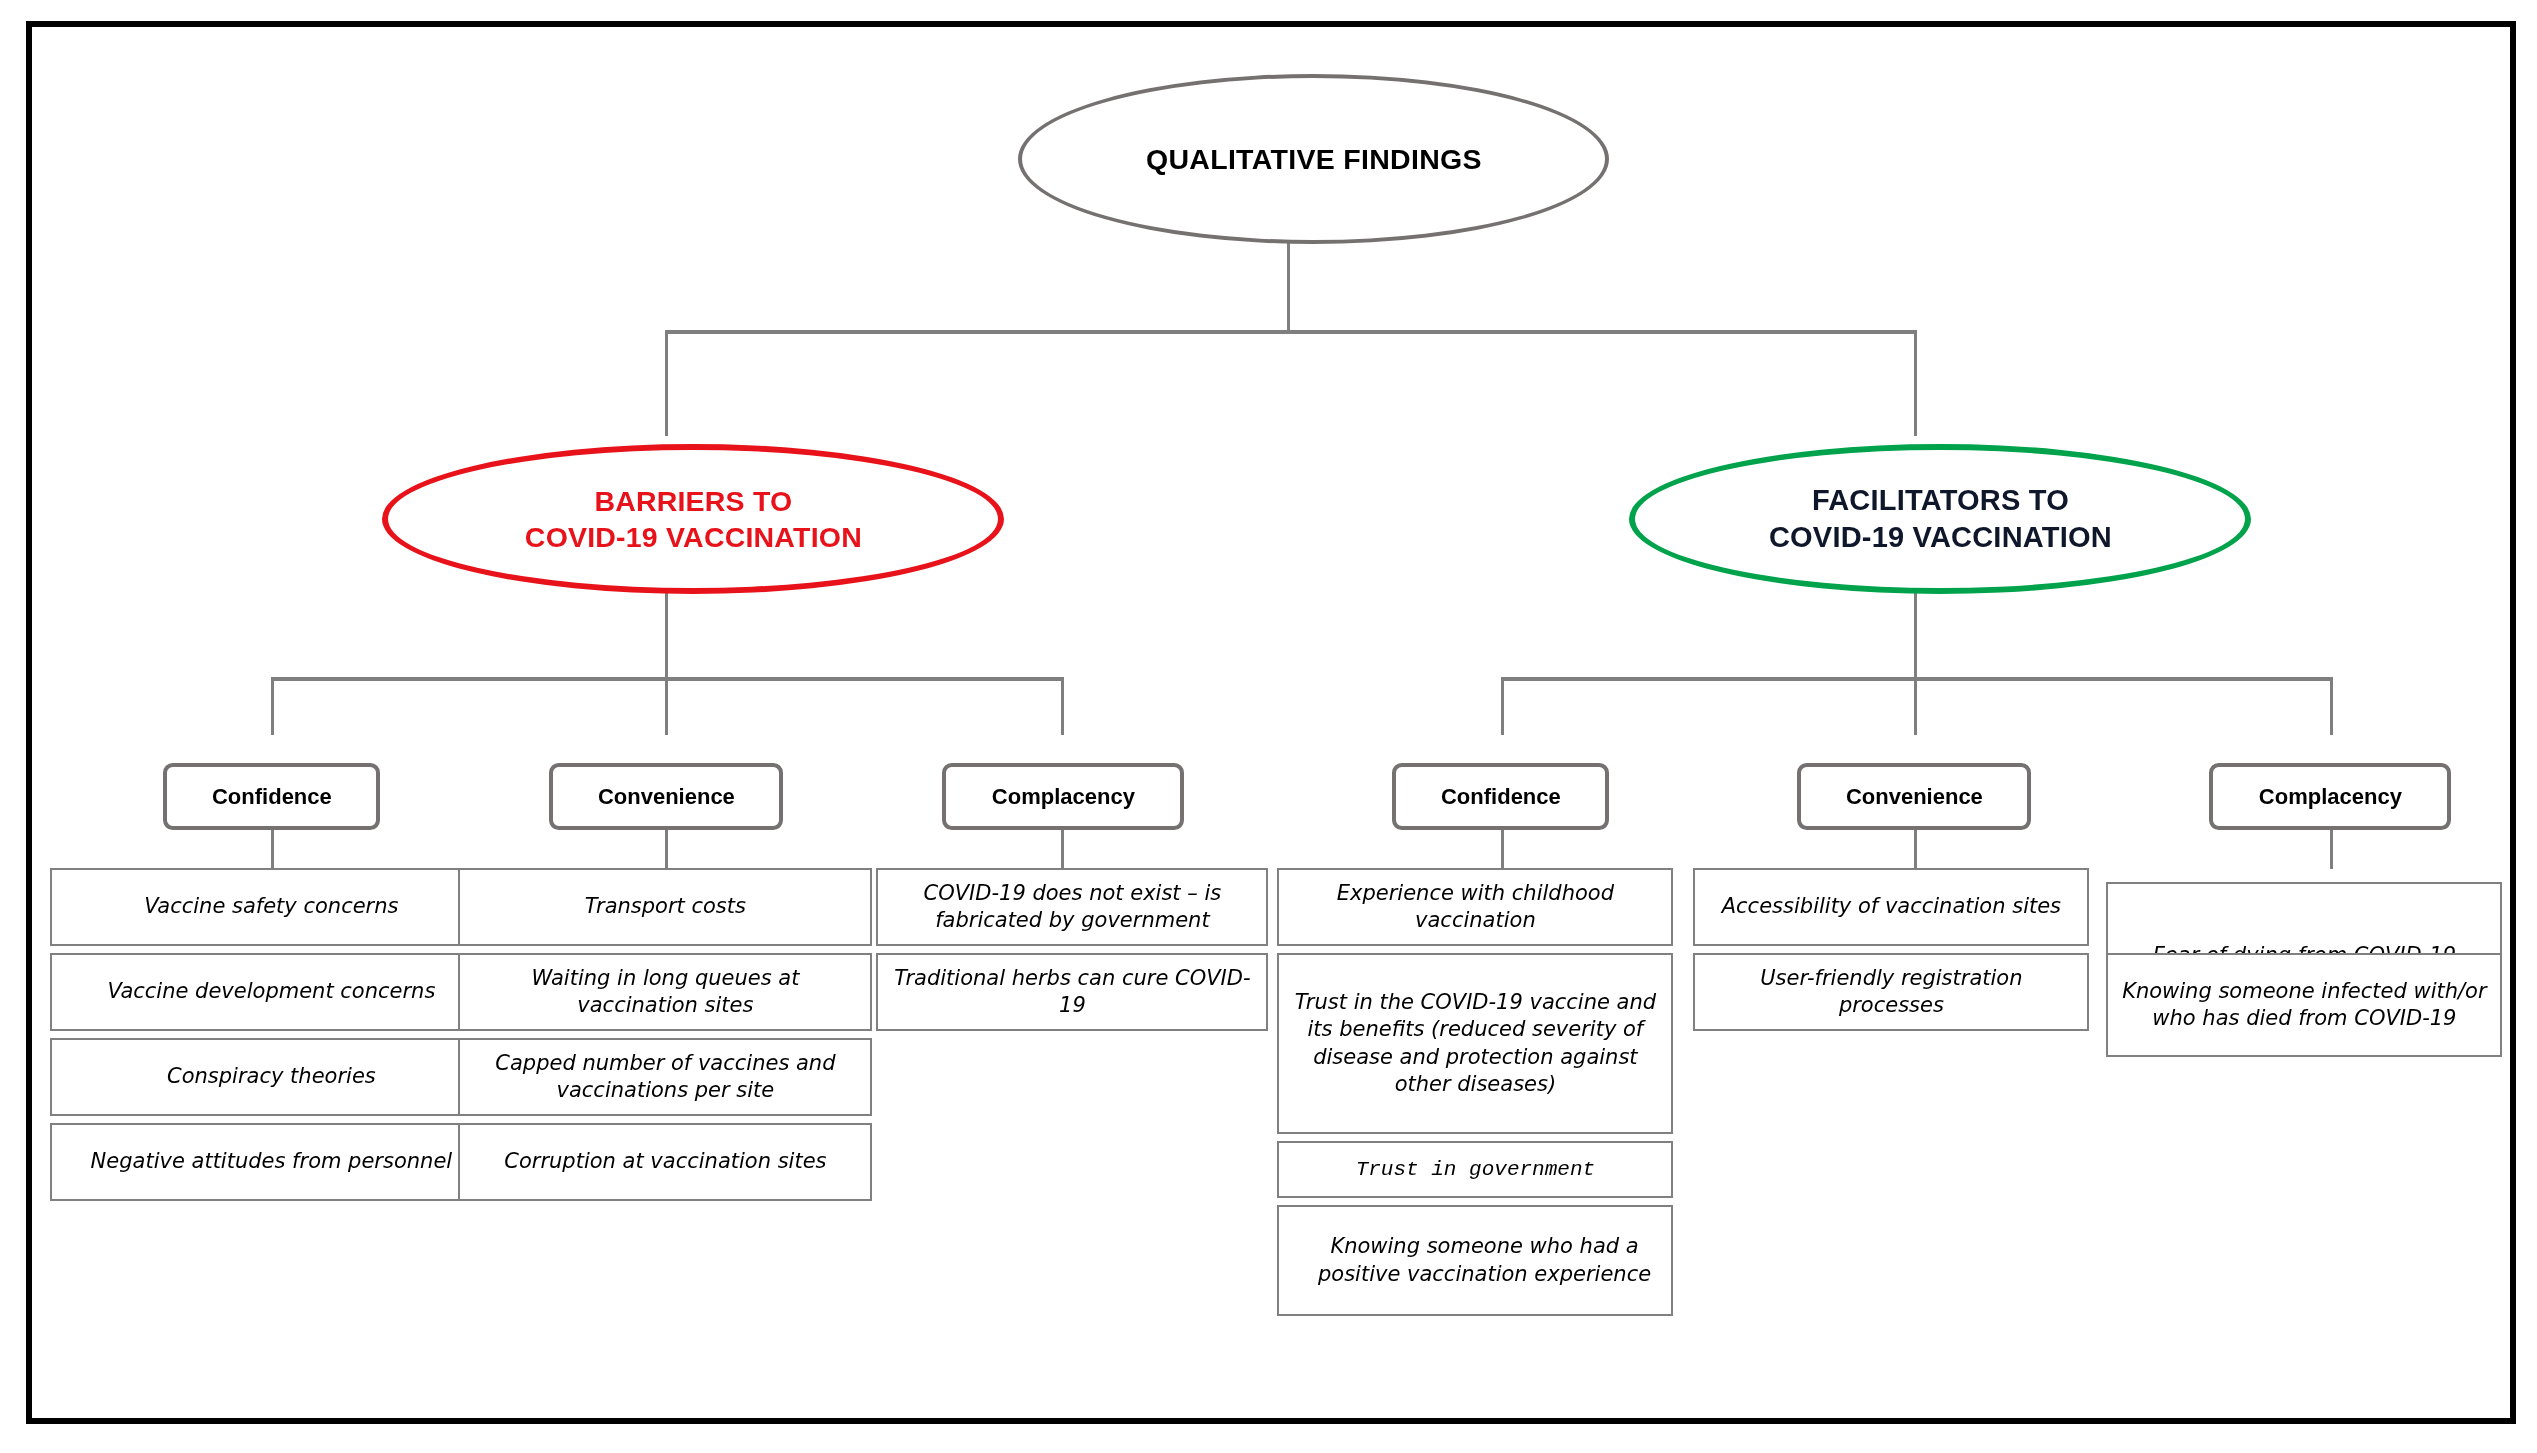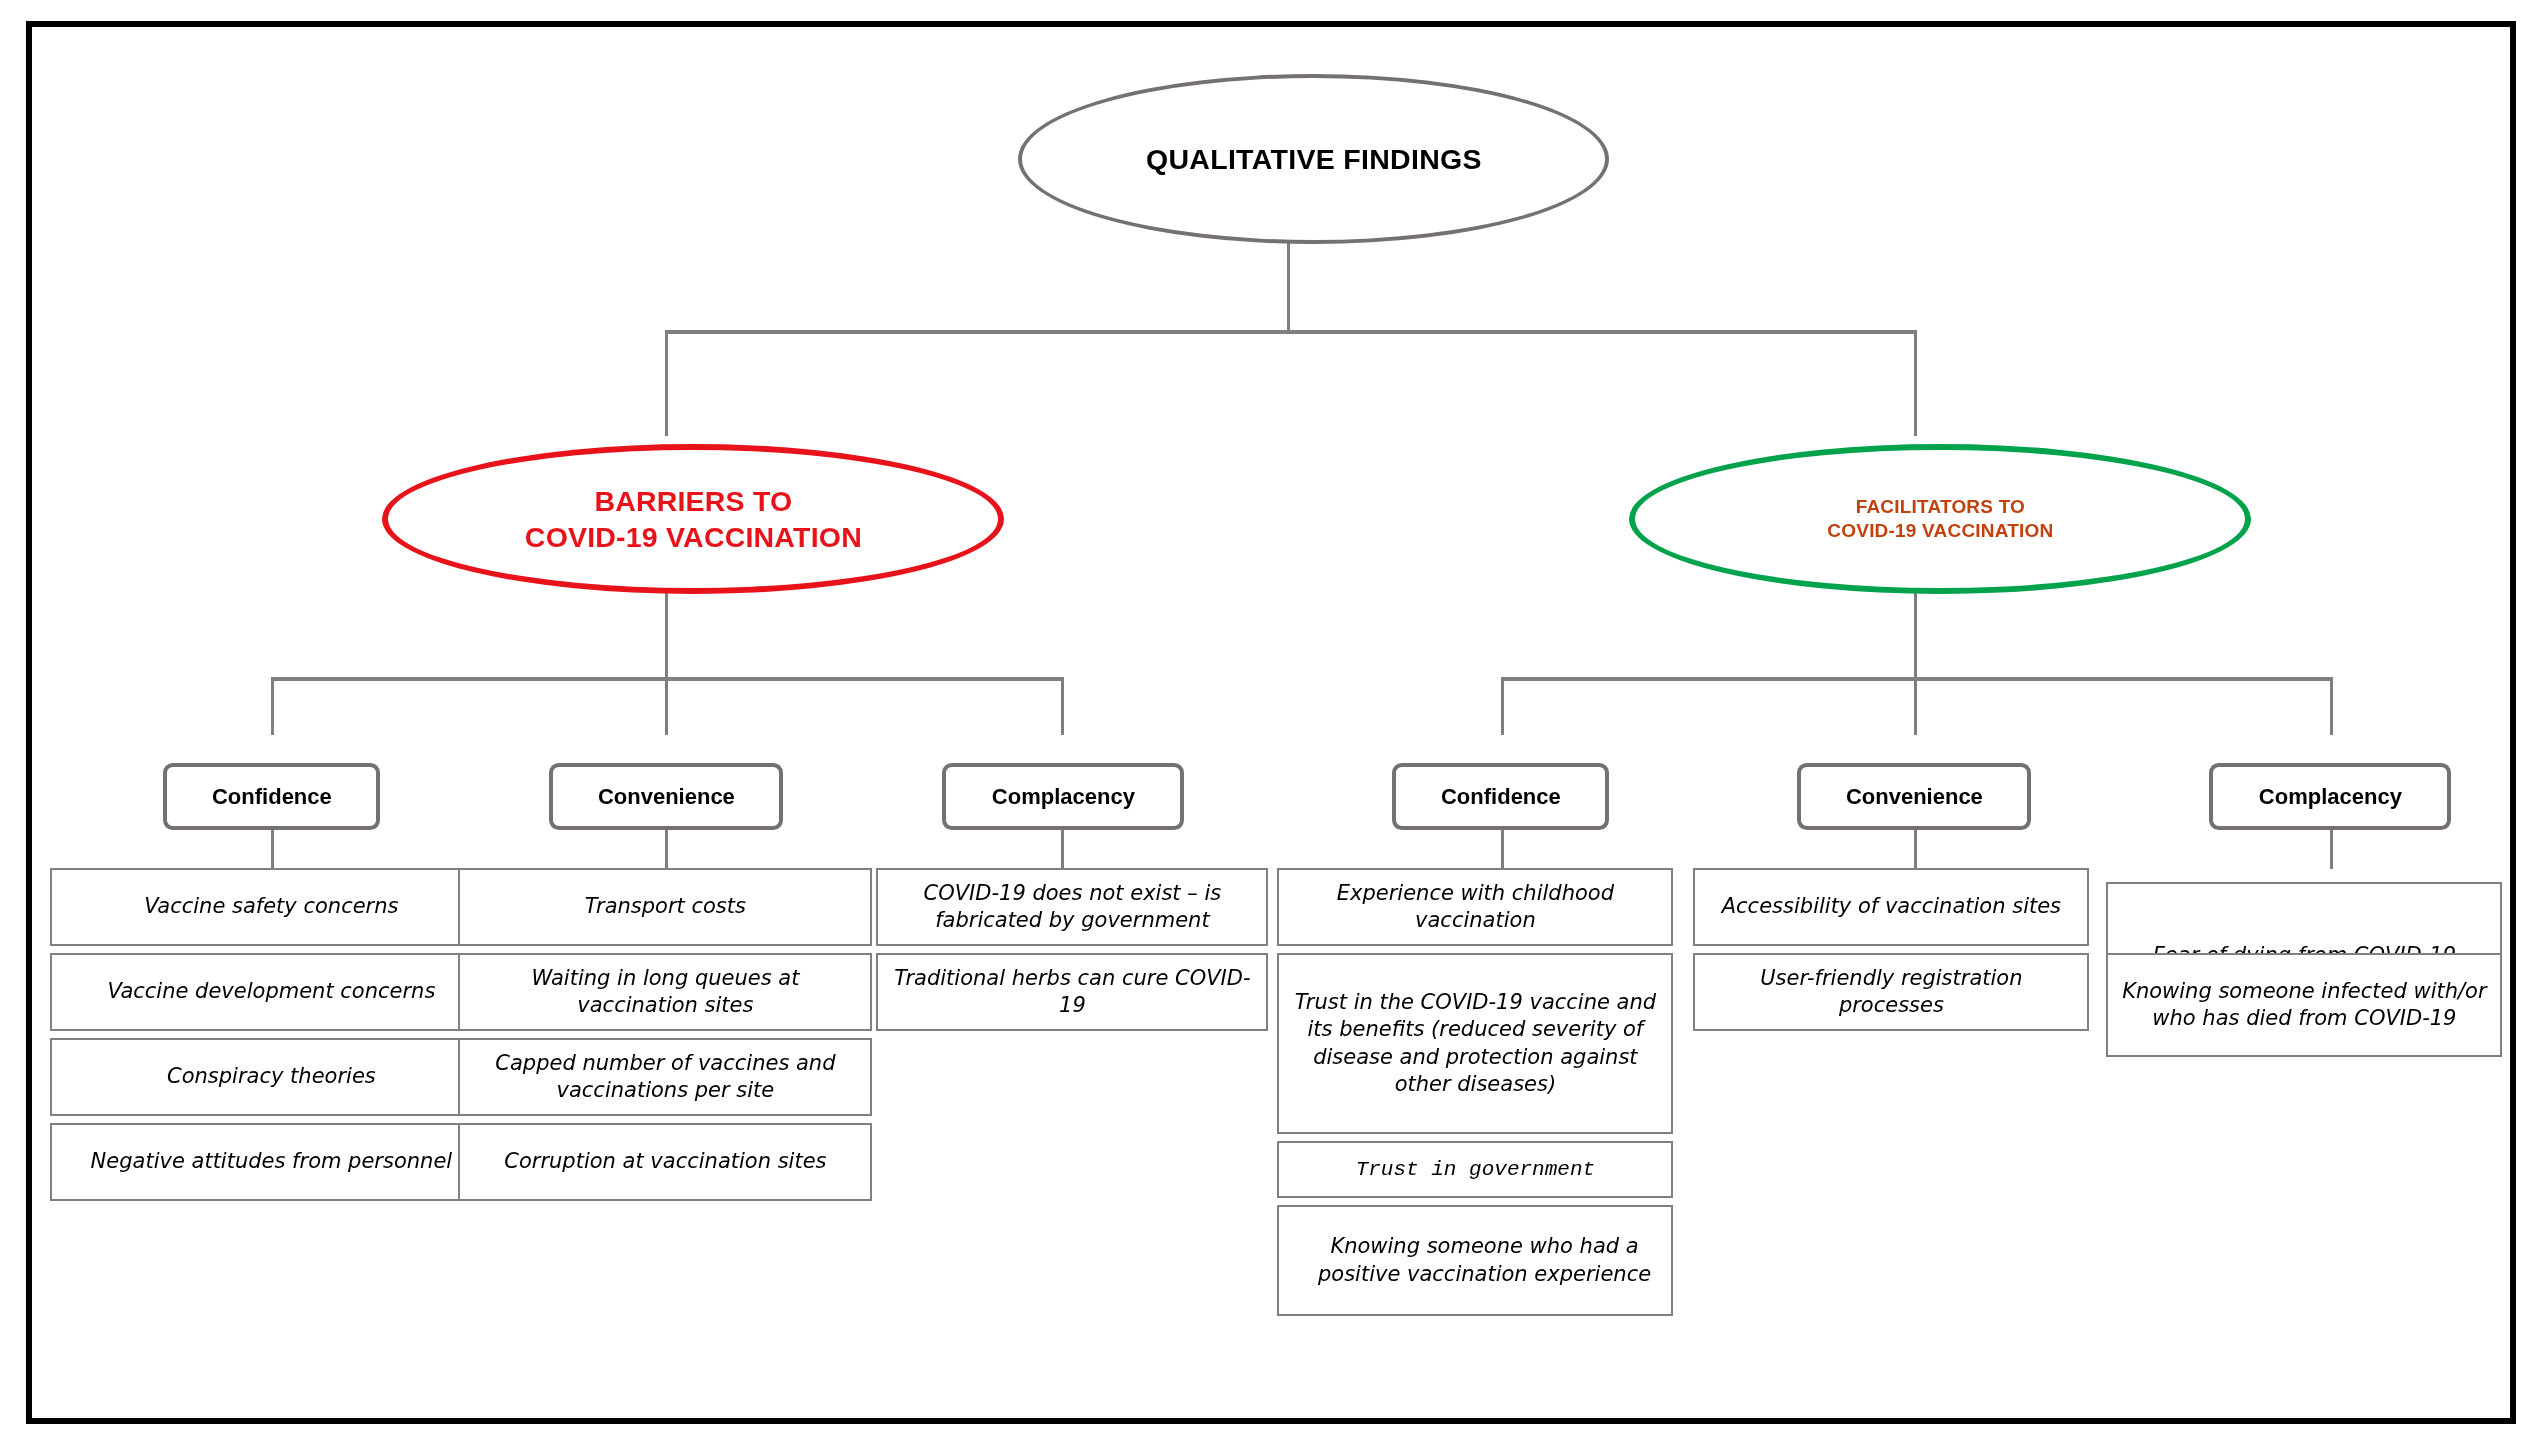--- a/index.html
+++ b/index.html
@@ -47,21 +47,21 @@
     border:6.3px solid #E8131A;
   }
   #barriers-ellipse .etext{
     color:#E8131A;font-weight:bold;font-size:28.5px;letter-spacing:0.2px;
   }
   #facilitators-ellipse{
     left:1597px;top:417px;width:622px;height:150px;
     border:6.3px solid #00A34C;
   }
   #facilitators-ellipse .etext{
-    color:#c2410c;font-weight:bold;font-size:19px;letter-spacing:0.2px;
+    color:#0f172a;font-weight:bold;font-size:29px;letter-spacing:0.2px;
   }
 
   
   .cat-box{
     position:absolute;
     height:67px;
     border:4.9px solid #767171;
     border-radius:9.7px;
     background:#ffffff;
     box-sizing:border-box;

